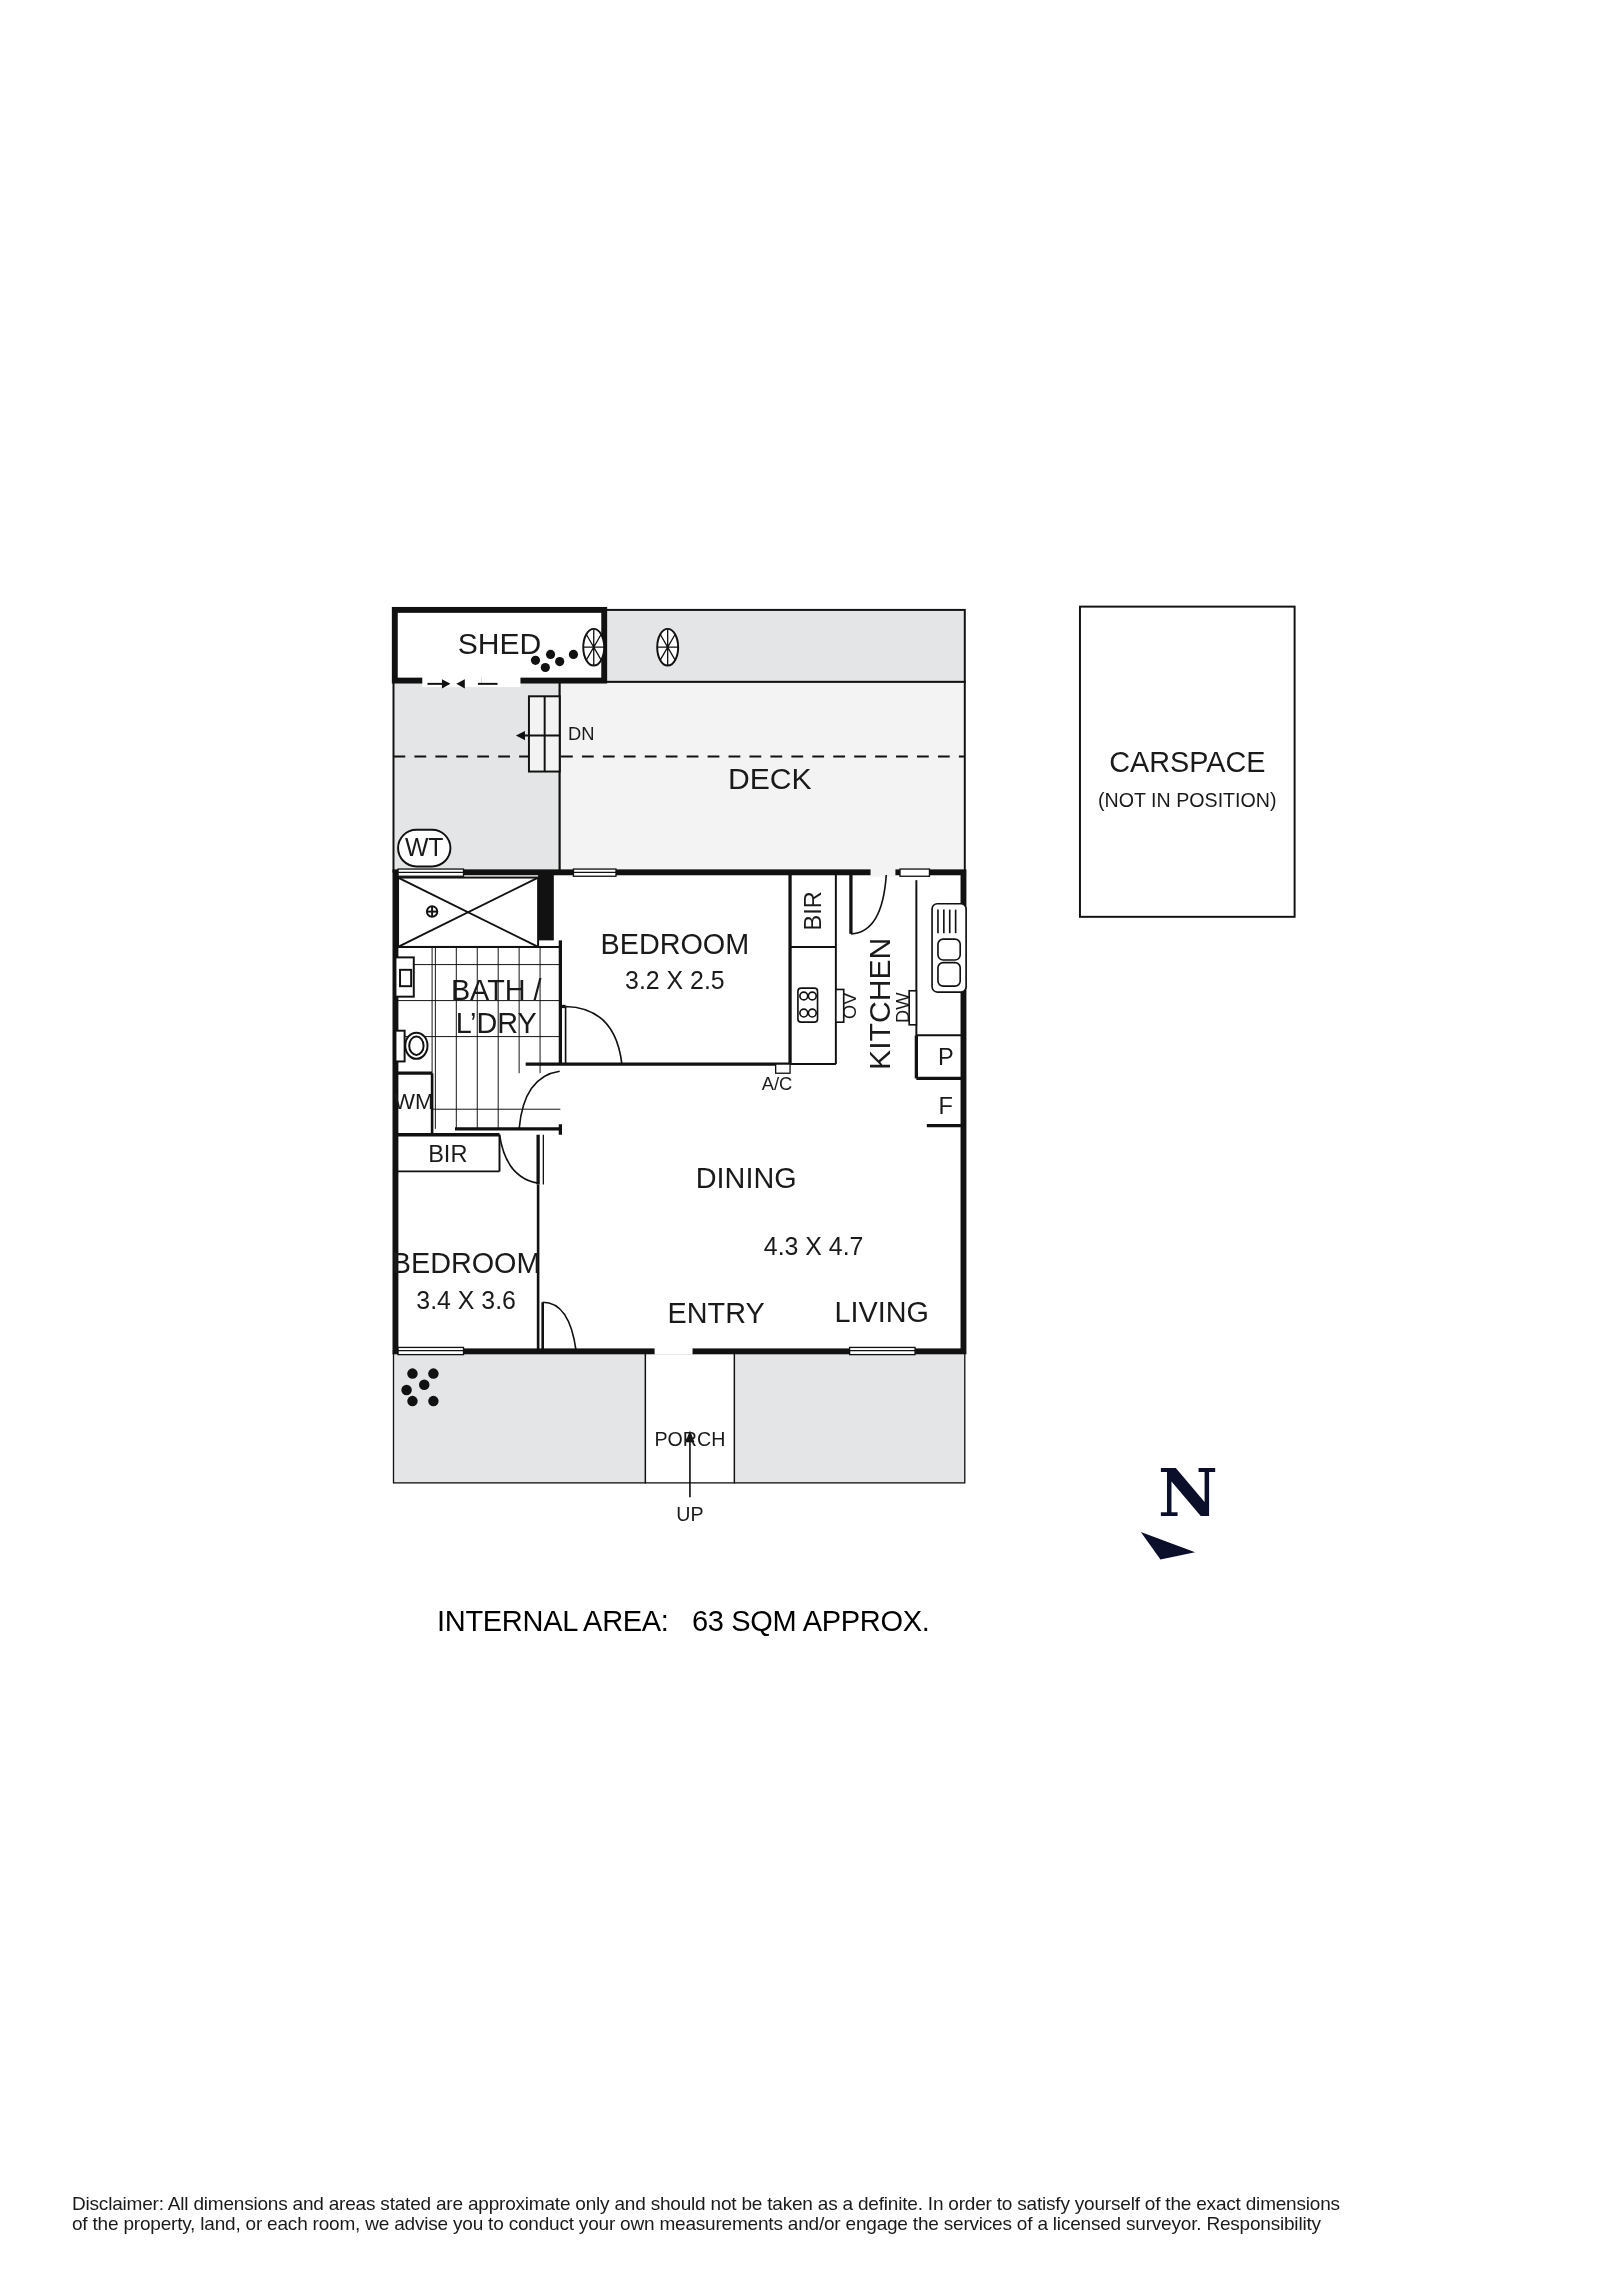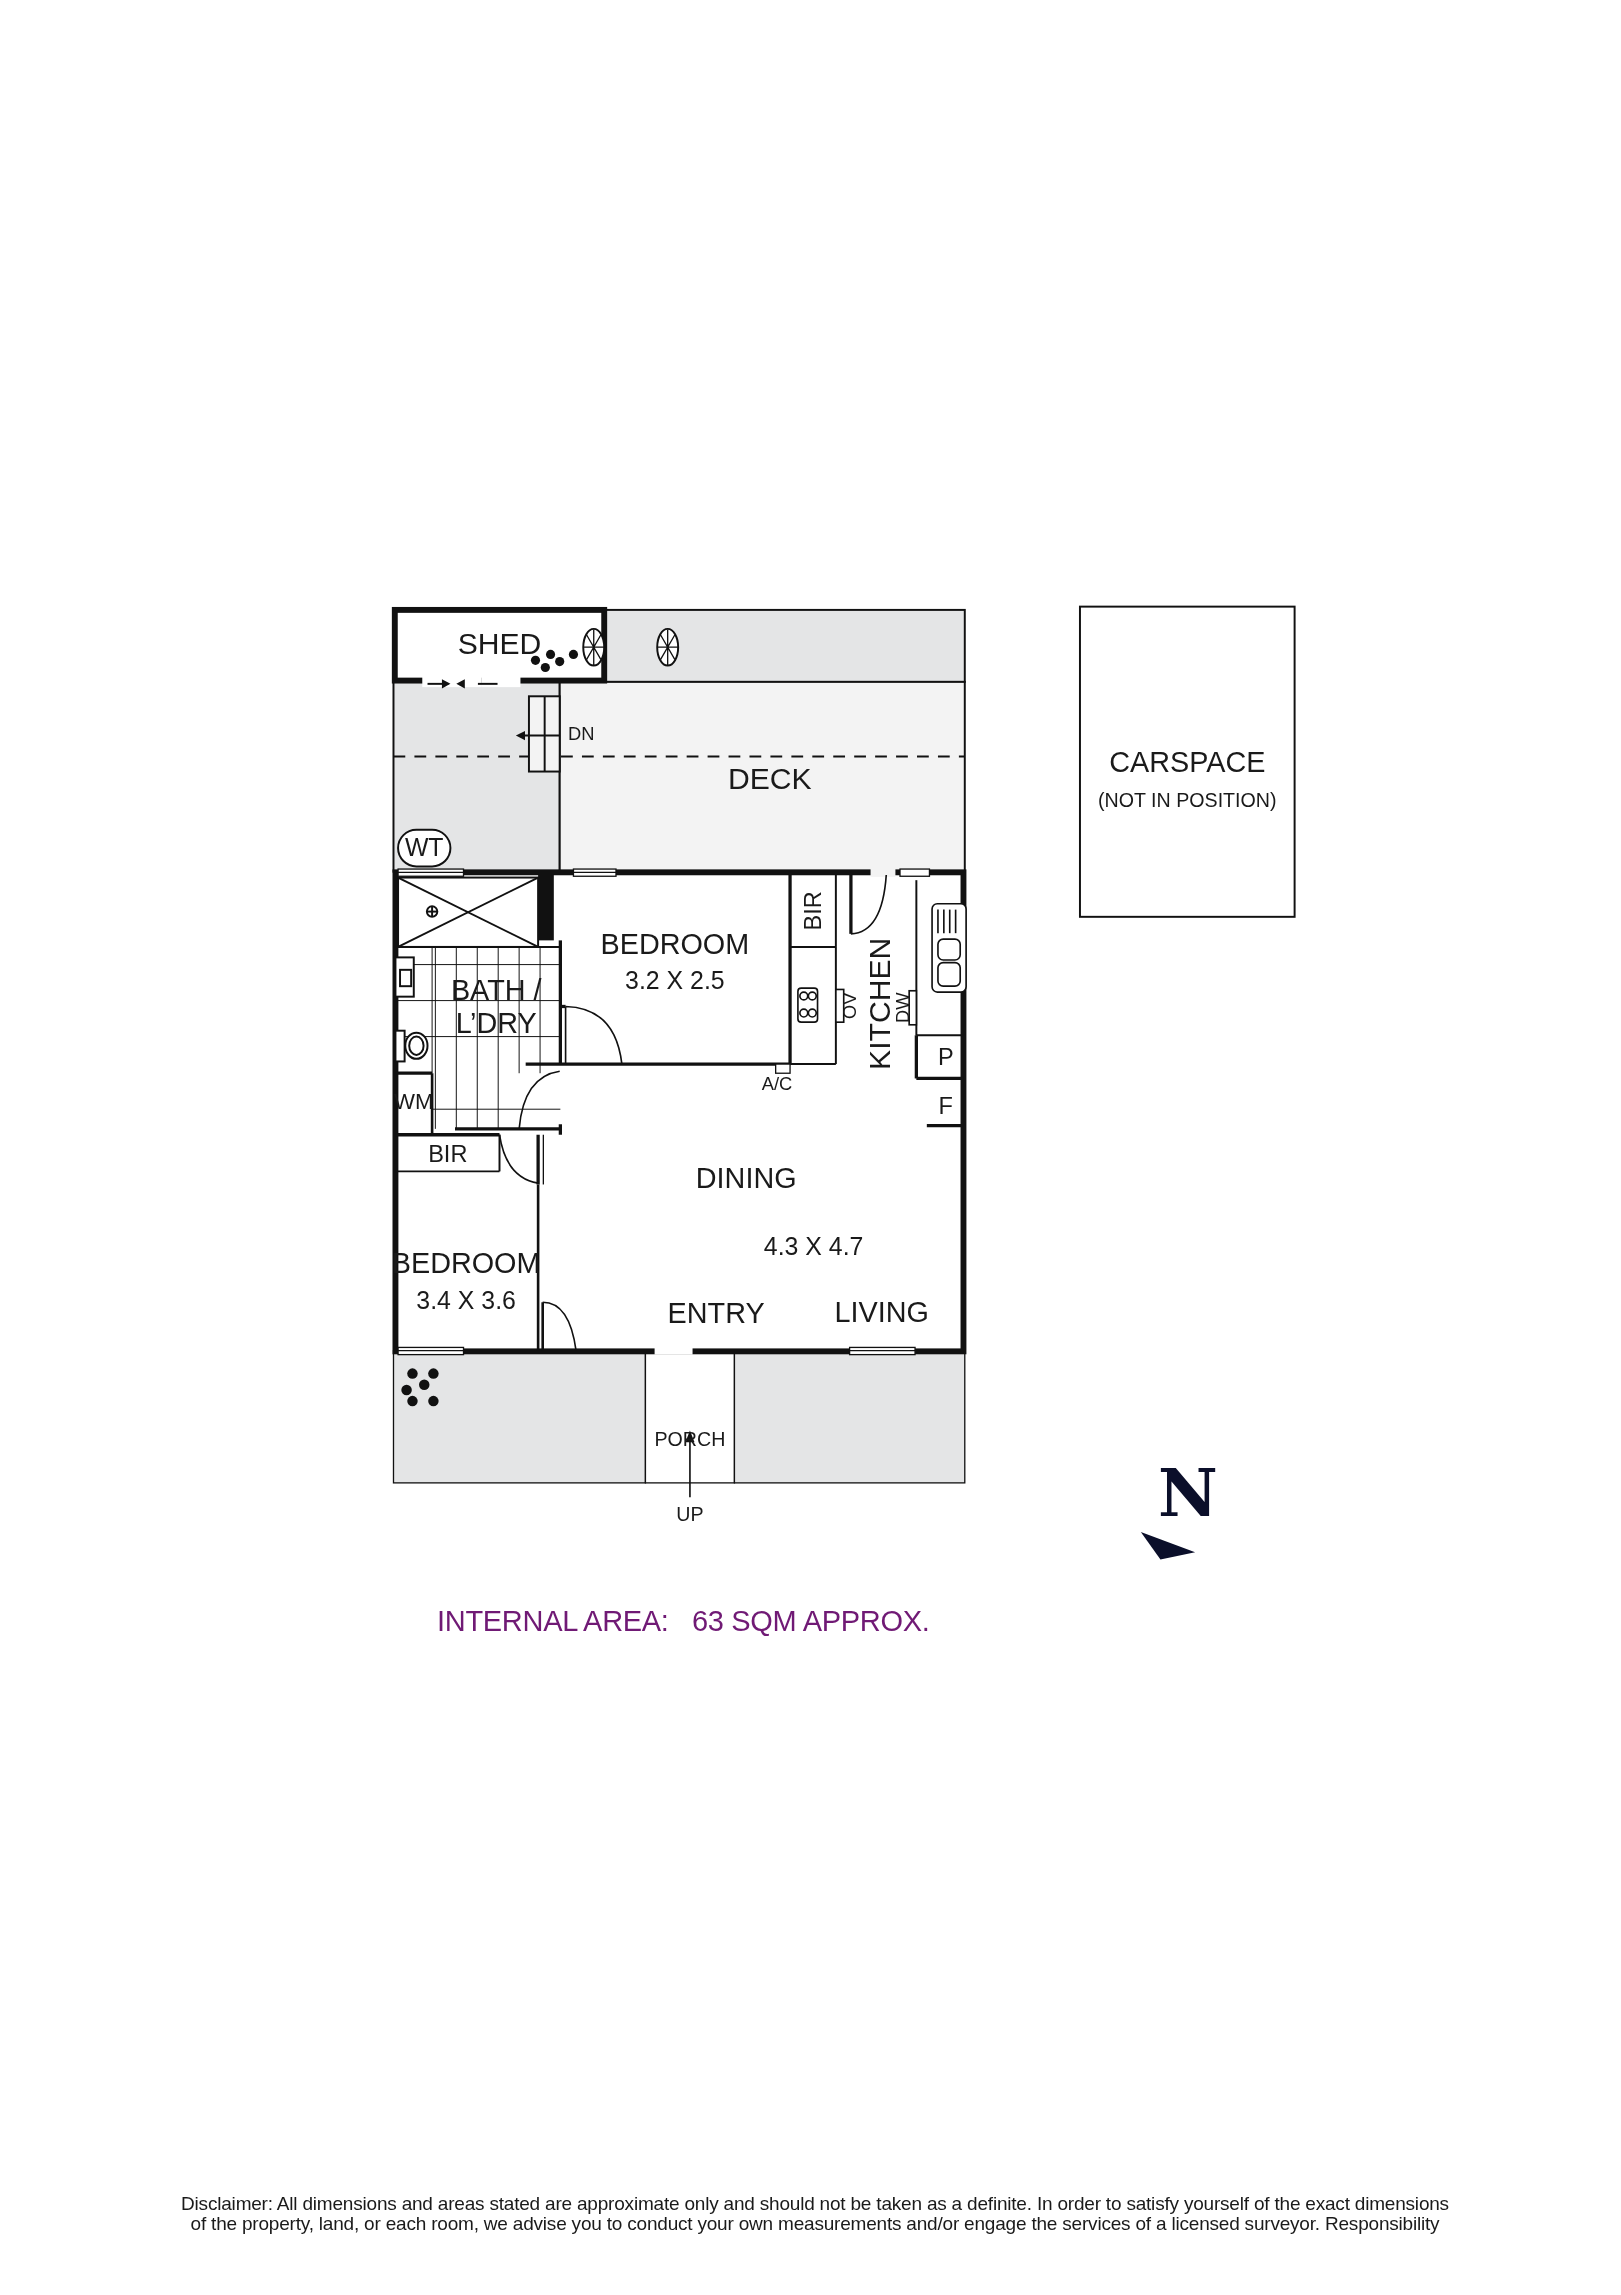--- a/index.html
+++ b/index.html
@@ -1,21 +1,21 @@
 <!DOCTYPE html>
 <html style="font-size:10.5px"><head>
 <meta charset="utf-8">
 <style>
   html, body { margin:0; padding:0; background:#ffffff; }
   body { width:1622px; height:2295px; position:relative; overflow:hidden; font-family:"Liberation Sans", sans-serif; color:#111; }
   #plan { position:absolute; left:0; top:0; width:1622px; height:2295px; }
   .lbl { font-family:"Liberation Sans", sans-serif; fill:#1a1a1a; }
   .north { font-family:"DejaVu Serif", serif; fill:#0b0f2a; font-weight:bold; }
-  .area-line { position:absolute; left:437px; top:1605px; font-size:29px; letter-spacing:-0.3px; color:#701a75; white-space:pre; }
-  .disclaimer { position:absolute; left:72px; top:2194px; width:1486px; text-align:center; font-size:19px; line-height:20px; color:#1a1a1a; letter-spacing:-0.2px; }
+  .area-line { position:absolute; left:437px; top:1605px; font-size:29px; letter-spacing:-0.3px; color:#000000; white-space:pre; }
+  .disclaimer { position:absolute; left:72px; top:2194px; width:1486px; text-align:left; font-size:19px; line-height:20px; color:#1a1a1a; letter-spacing:-0.2px; }
   .disclaimer span { display:block; }
 </style>
 </head>
 <body>
 
 <svg id="plan" viewBox="0 0 2478 3507" xmlns="http://www.w3.org/2000/svg">
 
   <g>
 
     <rect x="790" y="932" width="684" height="110" fill="#e4e5e6" stroke="#111" stroke-width="3"></rect>

